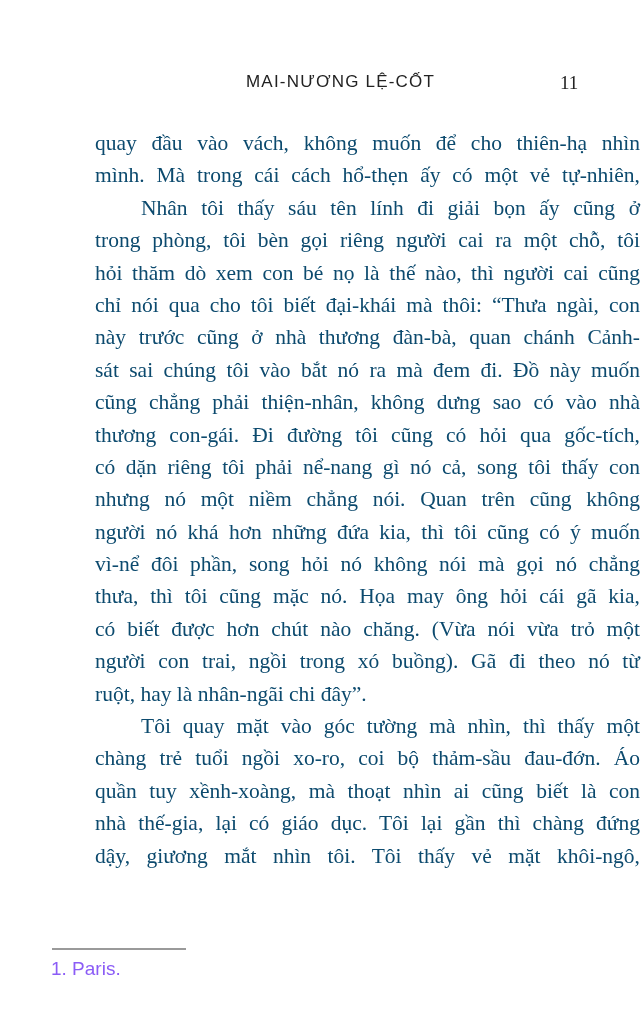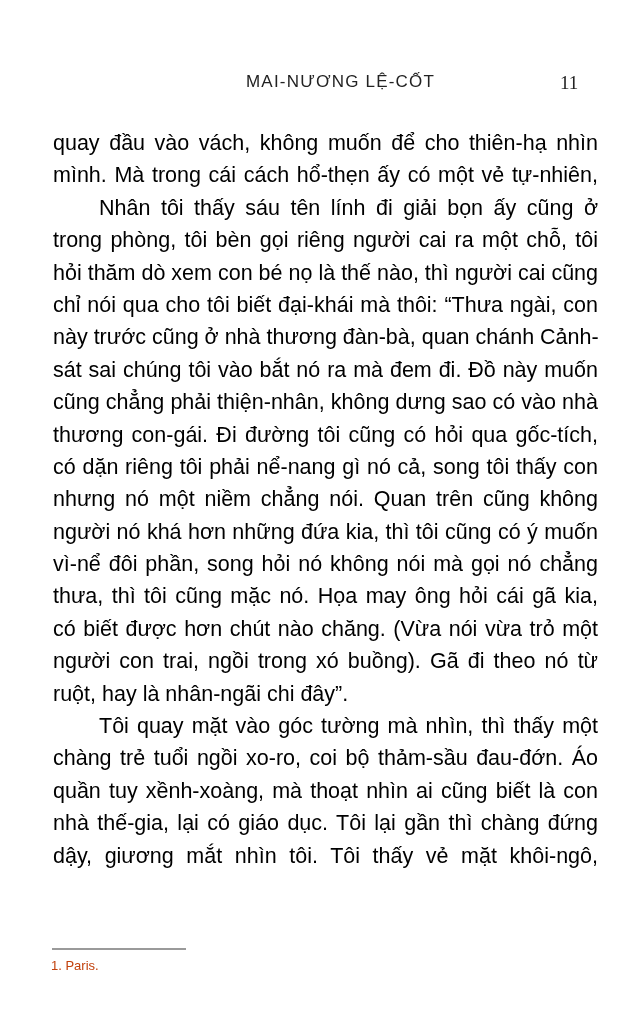--- a/index.html
+++ b/index.html
@@ -5,27 +5,27 @@
   html, body { margin: 0; padding: 0; background: #ffffff; }
   body { width: 643px; height: 1024px; position: relative; overflow: hidden;
          font-family: "DejaVu Serif", "Liberation Serif", serif; color: #1a1a1a; }
   .header { position: absolute; top: 72px; left: 0; width: 643px; height: 30px; }
   .running-title { position: absolute; left: 246px; top: 0; font-size: 17px; letter-spacing: 1.2px;
                    font-family: Liberation Sans, sans-serif; color: #222; }
   .page-number { position: absolute; left: 560px; top: 0; font-size: 19px;
                  font-family: "Liberation Serif", serif; color: #222; }
   .body-text { position: absolute; left: 53px; top: 127px; width: 560px; }
   .line { display: block; height: 32.4px; line-height: 32.4px; font-size: 21.5px; white-space: nowrap;
-          font-family: Liberation Sans, sans-serif; color: #000000; }
+          font-family: Liberation Serif, serif; color: #0c4a6e; margin-left: 42px; }
   .line.indent { padding-left: 46px; }
   .line.justify { text-align: justify; text-align-last: justify; width: 545px; }
   sup { font-size: 11px; line-height: 0; vertical-align: 8px; }
   .footnote-rule { position: absolute; left: 52px; top: 948px; width: 134px; height: 1.5px; background: #9a9a9a; }
-  .footnote { position: absolute; left: 51px; top: 958px; font-size: 13px;
-              font-family: "Liberation Sans", sans-serif; color: #c2410c; }
+  .footnote { position: absolute; left: 51px; top: 958px; font-size: 19px;
+              font-family: "Liberation Sans", sans-serif; color: #8b5cf6; }
 </style>
 </head>
 <body>
 
 <div class="header">
   <span class="running-title">MAI-NƯƠNG LỆ-CỐT</span>
   <span class="page-number">11</span>
 </div>
 
 <div class="body-text">

